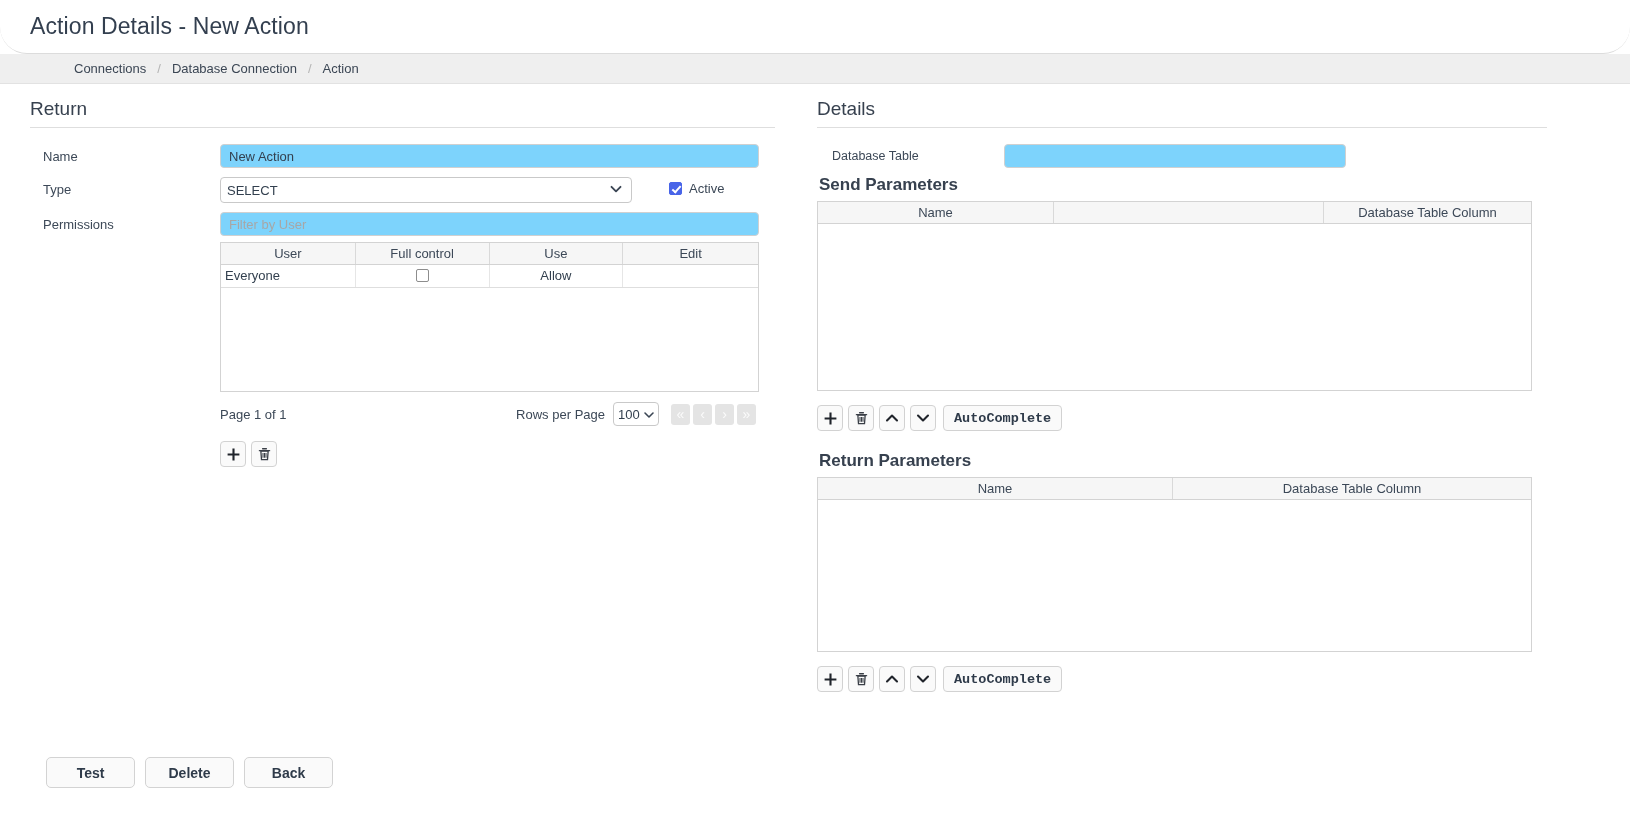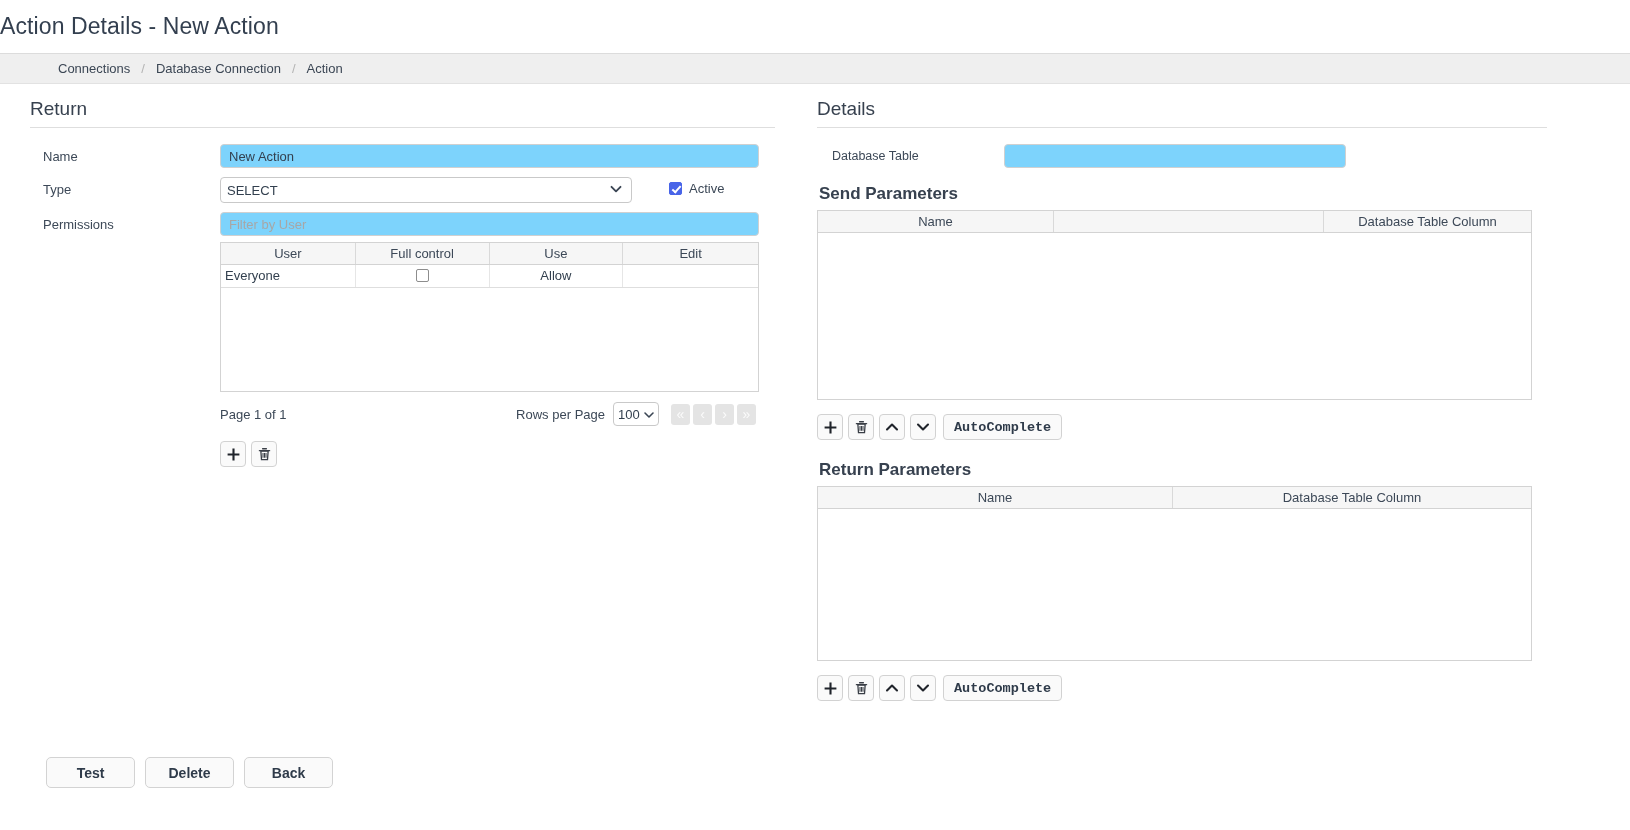--- a/index.html
+++ b/index.html
@@ -11,35 +11,37 @@
     color: #2f3b4a;
     overflow: hidden;
   }
   .page { position: relative; width: 1630px; height: 830px; background:#fff; }
 
   
   .titlebar {
     height: 54px;
     border-bottom: 1px solid #dcdcdc;
     display: flex; align-items: center;
+    padding-left: 30px;
     background: #fff;
+    border-radius: 27px;
   }
   .titlebar h1 {
     margin: 0;
     font-size: 23px;
     font-weight: 500;
     color: #333f4f;
     letter-spacing: .1px;
   }
   .breadcrumb {
     height: 30px;
     background: #efefef;
     border-bottom: 1px solid #e2e2e2;
     display: flex; align-items: center;
-    padding-left: 58px;
+    padding-left: 74px;
     font-size: 13px;
     color: #3b4654;
   }
   .breadcrumb .crumb { cursor: pointer; }
   .breadcrumb .sep { color: #b4b4b4; margin: 0 11px; }
 
   
   .columns { display: flex; padding-top: 14px; }
   .col-left  { width: 800px; padding-left: 30px; }
   .col-right { width: 760px; padding-left: 17px; }
@@ -364,21 +366,21 @@
             </div>
           </div>
         </div>
       </div>
     </div>
 
     <div class="col-right">
       <h2 class="section-title">Details</h2>
       <hr class="section-rule right-rule">
 
-      <div class="frow" style="margin-bottom:16px;">
+      <div class="frow" style="margin-bottom:7px;">
         <div class="flabel right-label">Database Table</div>
         <input class="txtinput dbtable-input" type="text" placeholder="" style="">
       </div>
 
       <h3 class="sub-title">Send Parameters</h3>
       <div class="tbl-shell send-shell">
         <div class="thead">
           <div class="th s-name">Name</div>
           <div class="th s-mid"></div>
           <div class="th s-col">Database Table Column</div>

